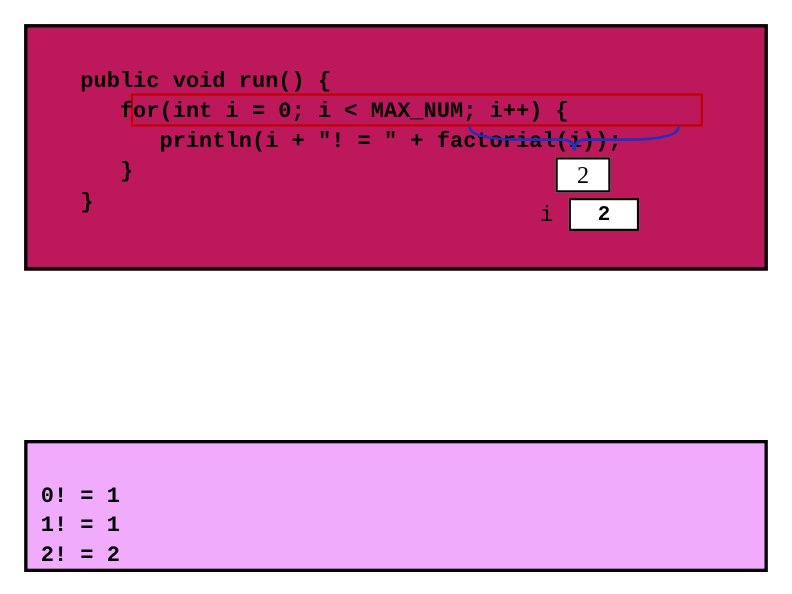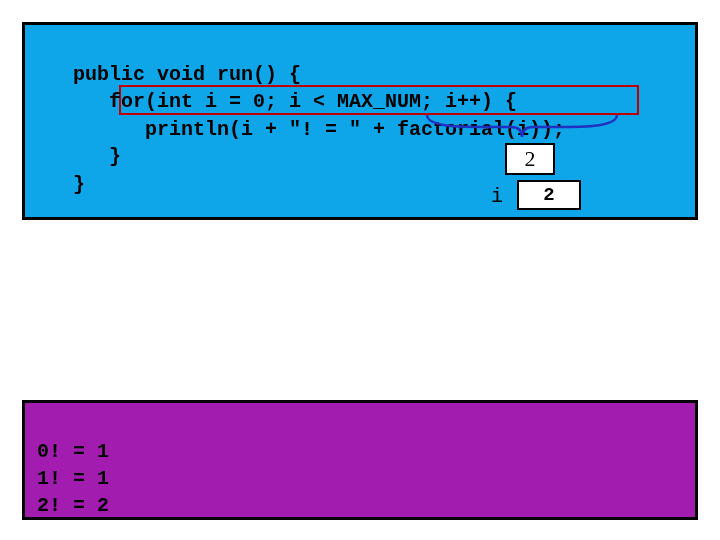--- a/index.html
+++ b/index.html
@@ -8,23 +8,23 @@
     height: 540px;
     background: #ffffff;
     font-family: "Courier New", monospace;
     position: relative;
   }
   .code-frame {
     position: absolute;
     left: 22px;
     top: 22px;
     width: 676px;
-    height: 198px;
+    height: 224px;
     border: 3px solid #000;
-    background: #0ea5e9;
+    background: #be185d;
   }
   .codeblock {
     position: absolute;
     left: 48px;
     top: 8px;
     font-size: 20px;
     font-weight: bold;
     line-height: 1.38;
     white-space: pre;
     font-family: "Courier New", monospace;
@@ -49,21 +49,21 @@
     font-family: "Courier New", monospace;
     font-size: 20px;
   }
   .output-frame {
     position: absolute;
     left: 22px;
     top: 400px;
     width: 676px;
     height: 120px;
     border: 3px solid #000;
-    background: #a21caf;
+    background: #f0abfc;
   }
   .output-text {
     position: absolute;
     left: 12px;
     top: 8px;
     font-size: 20px;
     font-weight: bold;
     font-family: "Courier New", monospace;
     white-space: pre;
     line-height: 1.35;

